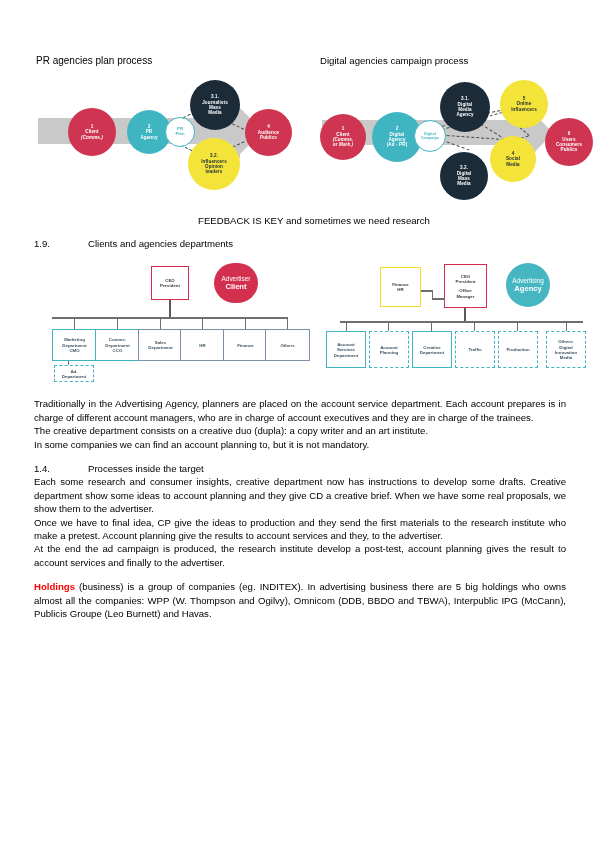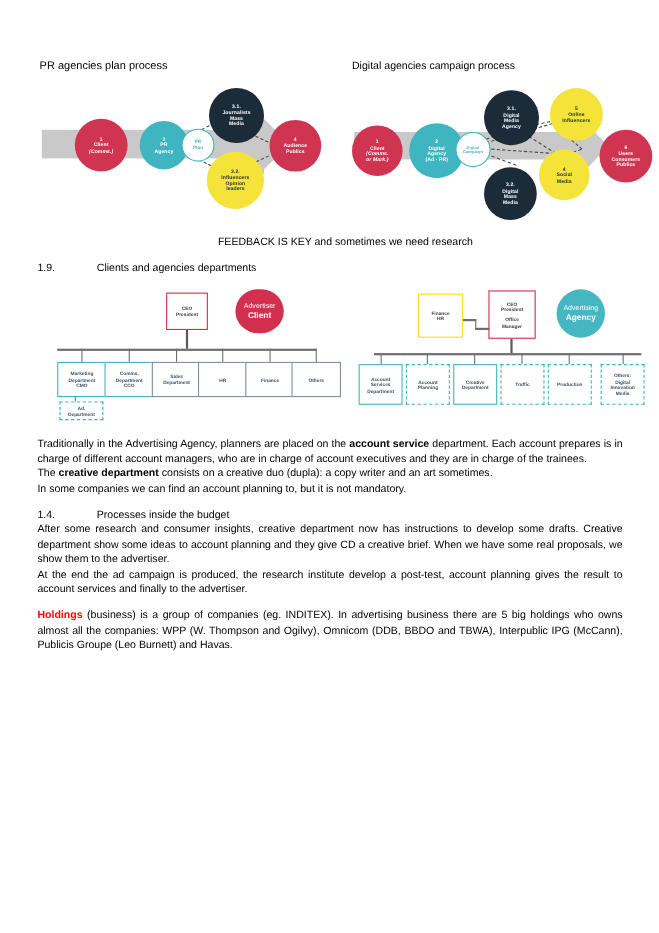--- a/index.html
+++ b/index.html
@@ -13,21 +13,21 @@
   .content{position:absolute;left:34px;top:44px;width:532px;}
 
   p.para{
     margin:0 0 0 0;
     font-size:9.6px;
     line-height:13.4px;
     text-align:justify;
   }
   p.left{text-align:left;}
   .gap{height:11px;}
-  b{font-weight:bold;}
+  b{font-weight:normal;}
   .red{color:#ff0000;font-weight:bold;}
 
   .head-row{display:flex;font-size:9.6px;line-height:13.4px;}
   .head-num{width:54px;flex:0 0 54px;}
 
   
   .diagrams{position:relative;height:125px;margin-top:6px;}
   .diagram{position:absolute;top:0;}
   .diag-left{left:0;width:282px;height:125px;}
   .diag-right{left:286px;width:278px;height:125px;}
@@ -410,32 +410,33 @@
           <span>Media</span>
         </div>
       </div>
     </div>
   </div>
 
   <div style="height:16px"></div>
 
   <p class="para"><span>Traditionally in the Advertising Agency, planners are placed on the </span><b>account service</b><span> department. Each account prepares is in charge of different account managers, who are in charge of account executives and they are in charge of the trainees.</span></p>
 
-  <p class="para left"><span>The </span><b>creative department</b><span> consists on a creative duo (dupla): a copy writer and an art sometimes.</span></p>
+  <p class="para left"><span>The </span><b>creative department</b><span> consists on a creative duo (dupla): a copy writer and an art institute.</span></p>
 
   <p class="para left">In some companies we can find an account planning to, but it is not mandatory.</p>
 
   <div class="gap"></div>
 
   <div class="head-row">
     <div class="head-num">1.4.</div>
-    <div>Processes inside the budget</div>
+    <div>Processes inside the target</div>
   </div>
 
-  <p class="para">After some research and consumer insights, creative department now has instructions to develop some drafts. Creative department show some ideas to account planning and they give CD a creative brief. When we have some real proposals, we show them to the advertiser.</p>
+  <p class="para">Each some research and consumer insights, creative department now has instructions to develop some drafts. Creative department show some ideas to account planning and they give CD a creative brief. When we have some real proposals, we show them to the advertiser.</p>
+  <p class="para">Once we have to final idea, CP give the ideas to production and they send the first materials to the research institute who make a pretest. Account planning give the results to account services and they, to the advertiser.</p>
   <p class="para">At the end the ad campaign is produced, the research institute develop a post-test, account planning gives the result to account services and finally to the advertiser.</p>
 
   <div class="gap"></div>
 
   <p class="para"><span class="red">Holdings</span><span> (business) is a group of companies (eg. INDITEX). In advertising business there are 5 big holdings who owns almost all the companies: WPP (W. Thompson and Ogilvy), Omnicom (DDB, BBDO and TBWA), Interpublic IPG (McCann), Publicis Groupe (Leo Burnett) and Havas.</span></p>
 
  </div>
 </div>
 
 </body></html>

